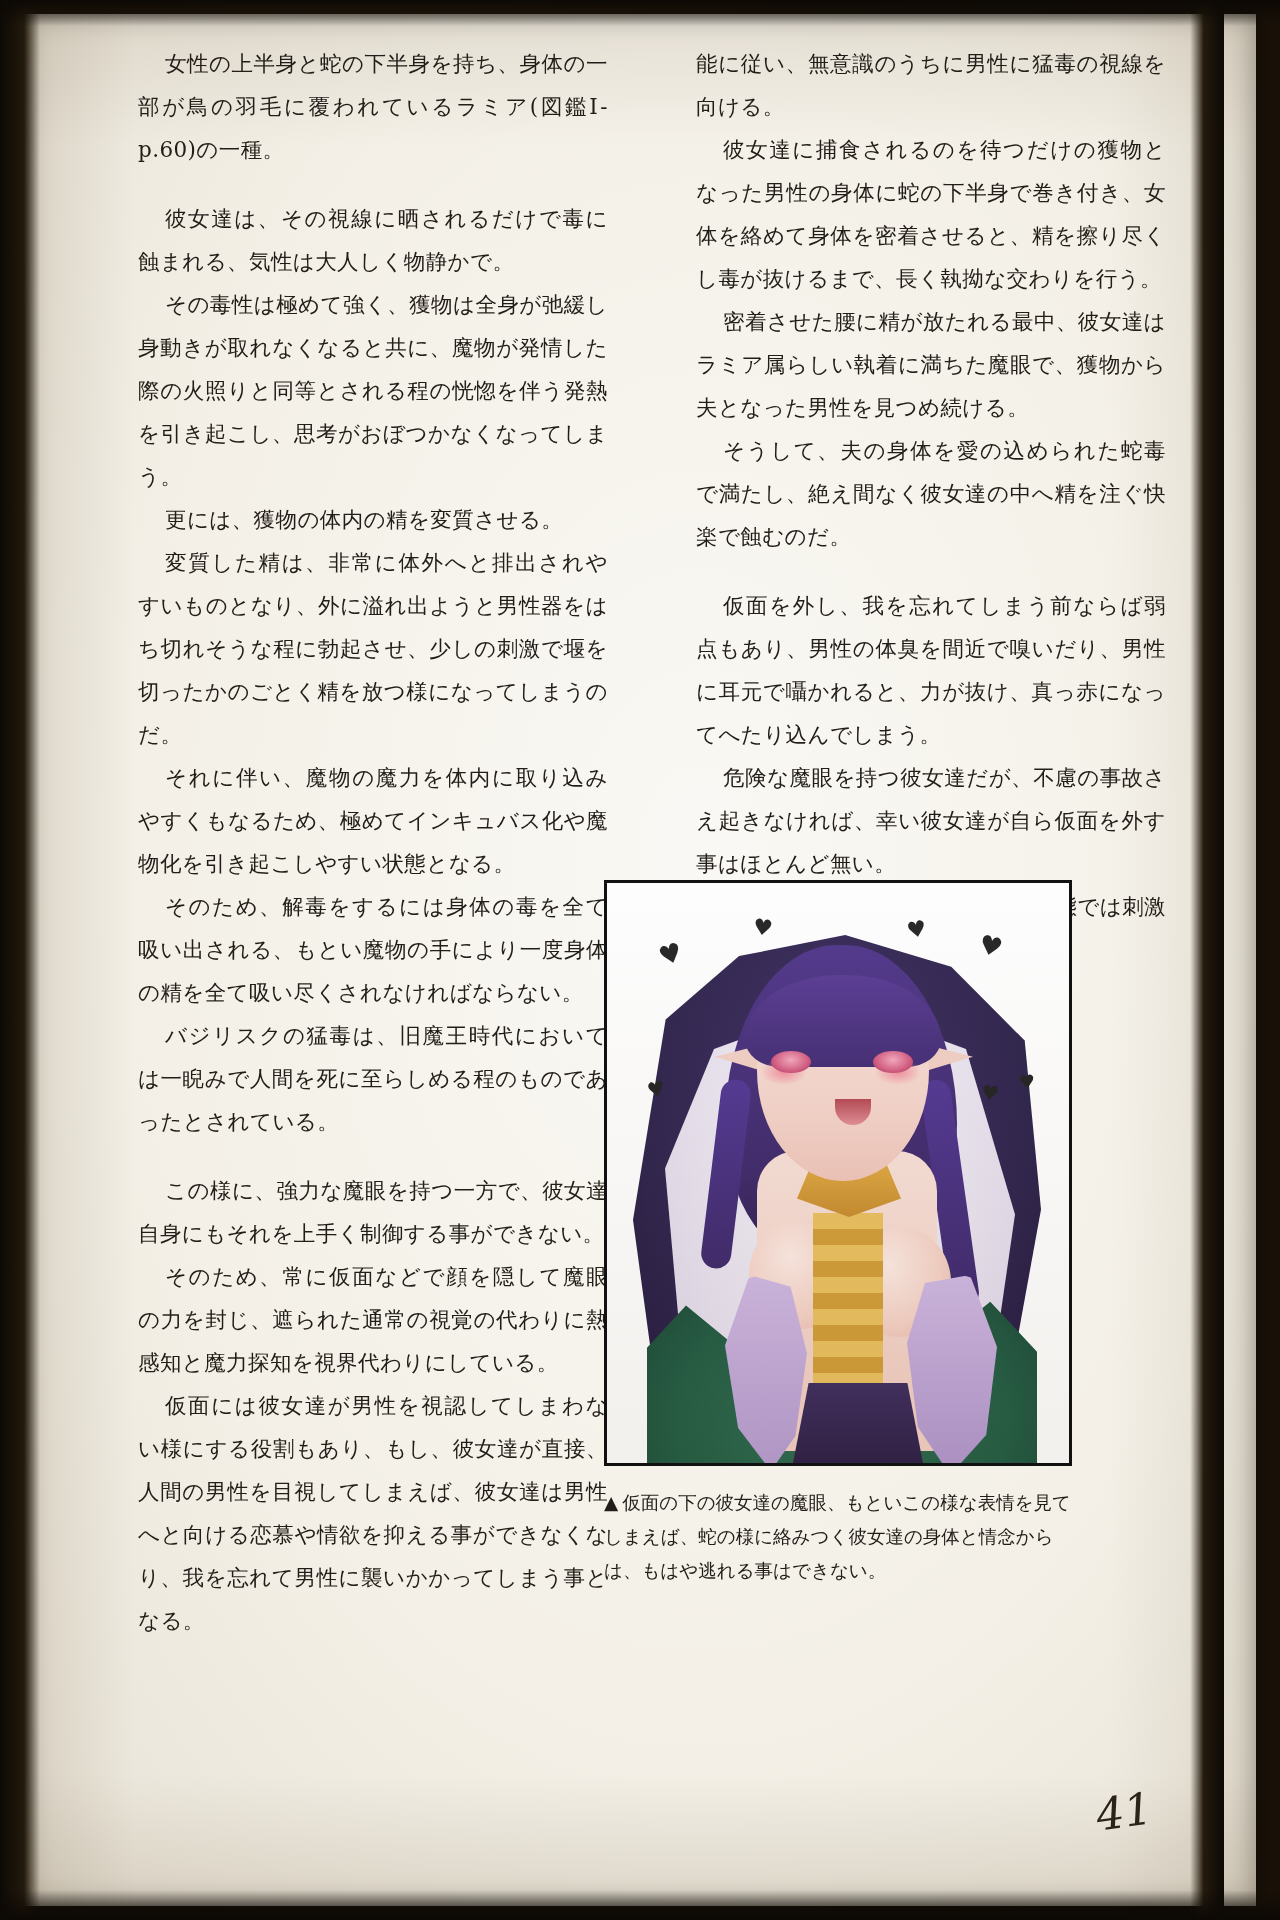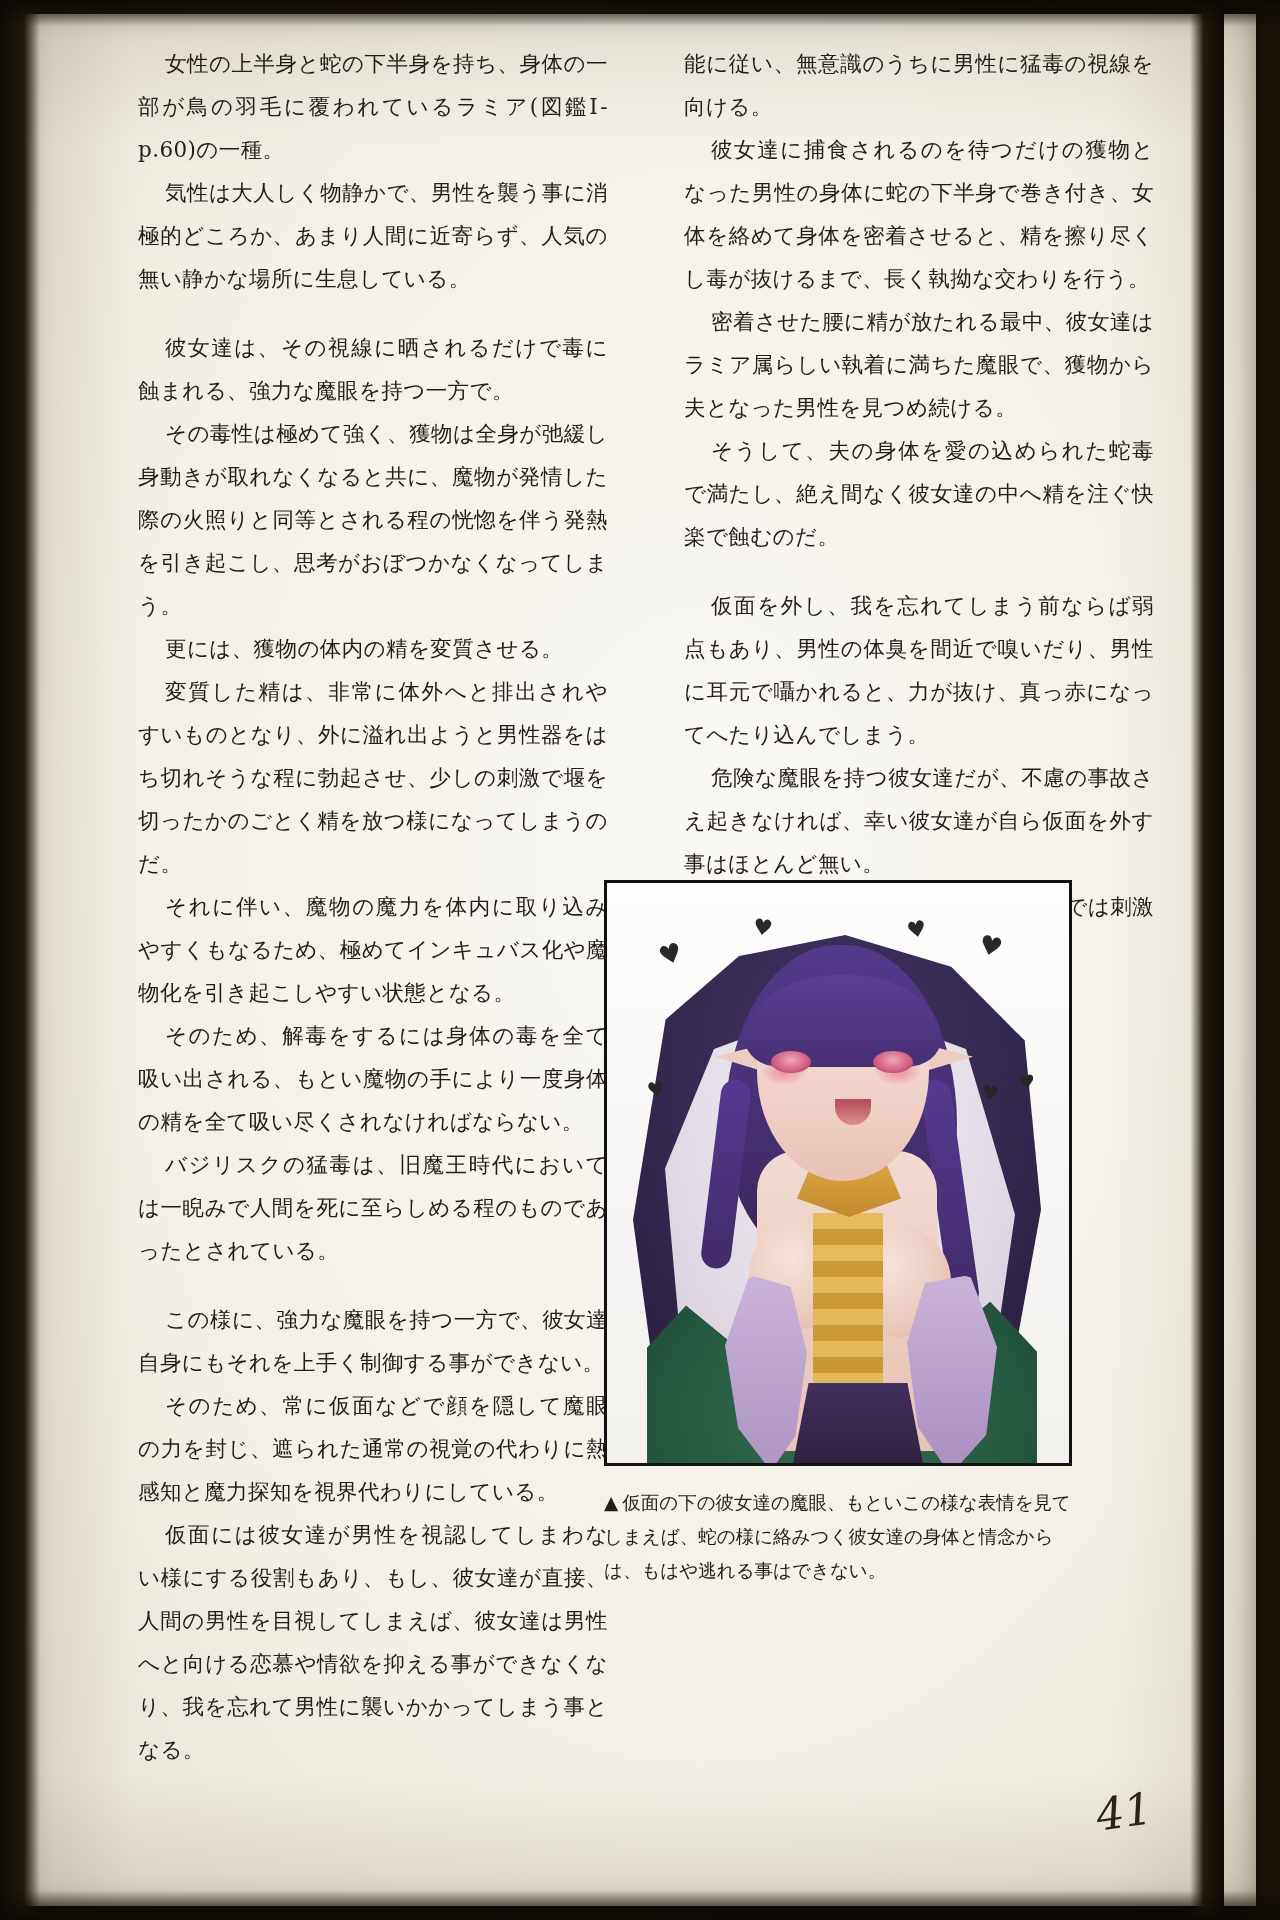--- a/index.html
+++ b/index.html
@@ -25,21 +25,21 @@
   .edge-r{position:absolute;right:0;top:0;width:34px;height:1920px;
      background:linear-gradient(270deg,#0c0804 0%, #241b0e 60%, rgba(40,30,16,0) 100%);}
   .edge-t{position:absolute;left:0;top:0;width:1280px;height:26px;
      background:linear-gradient(180deg,#0c0804 0%, rgba(35,26,13,0) 100%);}
   .edge-b{position:absolute;left:0;bottom:0;width:1280px;height:30px;
      background:linear-gradient(0deg,#0c0804 0%, rgba(35,26,13,0) 100%);}
 
   .cols{position:absolute;left:92px;top:28px;width:1060px;height:1840px;}
   .col{position:absolute;top:0;width:470px;}
   .col.left{left:22px;}
-  .col.right{left:568px;}
+  .col.right{left:580px;}
 
   p.para{margin:0 0 0 0;
     font-family:"DejaVu Serif",serif;
     font-size:21.5px;
     line-height:43px;
     color:#221d18;
     text-indent:27px;
     letter-spacing:0.4px;
     text-align:justify;
   }
@@ -117,23 +117,22 @@
 </head>
 <body>
 
 <div class="scan">
   <div class="page">
 
     <div class="cols">
 
       <div class="col left">
         <p class="para">女性の上半身と蛇の下半身を持ち、身体の一部が鳥の羽毛に覆われているラミア(図鑑Ⅰ-p.60)の一種。</p>
-        <p class="para">気性は大人しく物静かで、男性を襲う事に消極的どころか、あまり人間に近寄らず、人気の無い静かな場所に生息している。</p>
         <div class="gap"></div>
-        <p class="para">彼女達は、その視線に晒されるだけで毒に蝕まれる、強力な魔眼を持つ一方で。</p>
+        <p class="para">彼女達は、その視線に晒されるだけで毒に蝕まれる、気性は大人しく物静かで。</p>
         <p class="para">その毒性は極めて強く、獲物は全身が弛緩し身動きが取れなくなると共に、魔物が発情した際の火照りと同等とされる程の恍惚を伴う発熱を引き起こし、思考がおぼつかなくなってしまう。</p>
         <p class="para">更には、獲物の体内の精を変質させる。</p>
         <p class="para">変質した精は、非常に体外へと排出されやすいものとなり、外に溢れ出ようと男性器をはち切れそうな程に勃起させ、少しの刺激で堰を切ったかのごとく精を放つ様になってしまうのだ。</p>
         <p class="para">それに伴い、魔物の魔力を体内に取り込みやすくもなるため、極めてインキュバス化や魔物化を引き起こしやすい状態となる。</p>
         <p class="para">そのため、解毒をするには身体の毒を全て吸い出される、もとい魔物の手により一度身体の精を全て吸い尽くされなければならない。</p>
         <p class="para">バジリスクの猛毒は、旧魔王時代においては一睨みで人間を死に至らしめる程のものであったとされている。</p>
         <div class="gap"></div>
         <p class="para">この様に、強力な魔眼を持つ一方で、彼女達自身にもそれを上手く制御する事ができない。</p>
         <p class="para">そのため、常に仮面などで顔を隠して魔眼の力を封じ、遮られた通常の視覚の代わりに熱感知と魔力探知を視界代わりにしている。</p>
         <p class="para">仮面には彼女達が男性を視認してしまわない様にする役割もあり、もし、彼女達が直接、人間の男性を目視してしまえば、彼女達は男性へと向ける恋慕や情欲を抑える事ができなくなり、我を忘れて男性に襲いかかってしまう事となる。</p>

